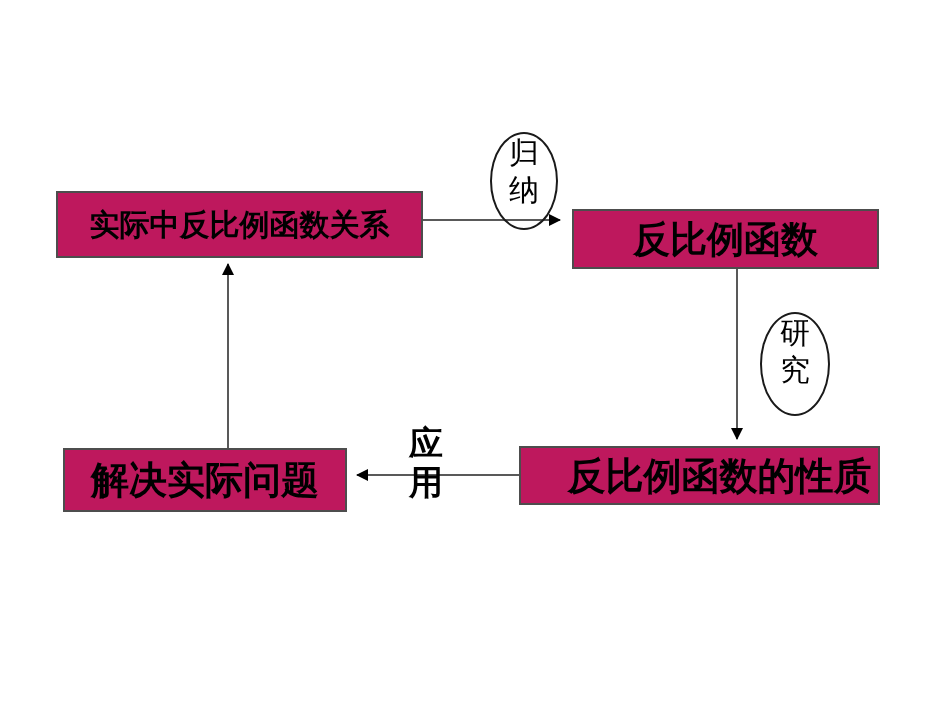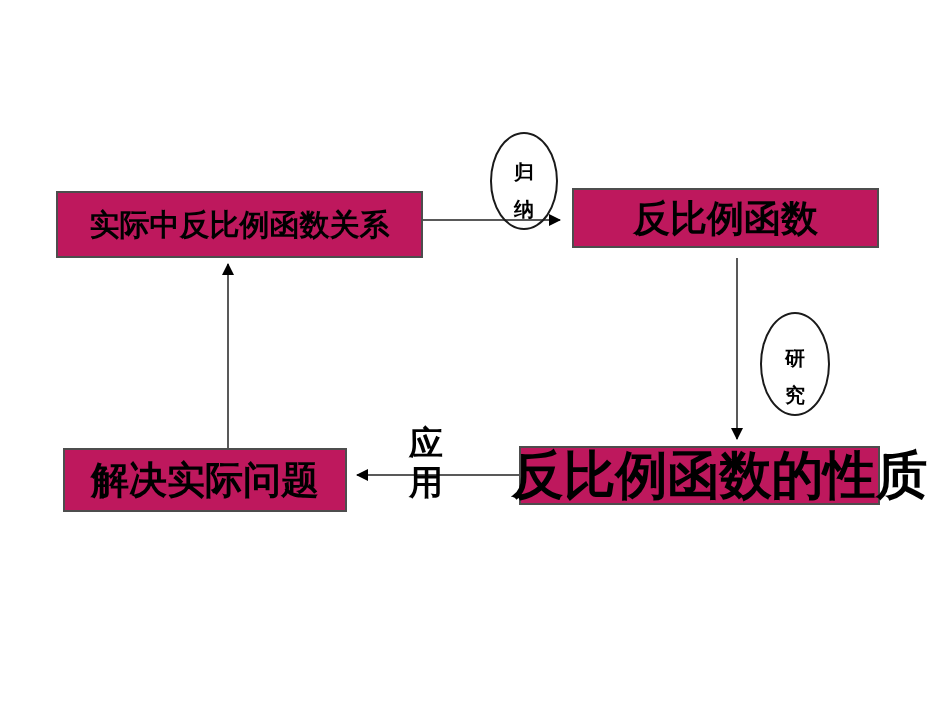--- a/index.html
+++ b/index.html
@@ -33,44 +33,44 @@
     justify-content: center;
     font-weight: bold;
     white-space: nowrap;
     line-height: 1;
   }
   .node-real-world {
     left: 56px; top: 191px; width: 367px; height: 67px;
     font-size: 30px;
   }
   .node-inverse-function {
-    left: 572px; top: 188px; width: 307px; height: 60px;
+    left: 572px; top: 209px; width: 307px; height: 60px;
     font-size: 37px;
   }
   .node-properties {
     left: 519px; top: 446px; width: 361px; height: 59px;
-    font-size: 52px;
+    font-size: 38px;
     padding-left: 40px;
   }
   .node-solve {
     left: 63px; top: 448px; width: 284px; height: 64px;
     font-size: 38px;
   }
   .oval {
     position: absolute;
     box-sizing: border-box;
     border: 2px solid #1a1a1a;
     border-radius: 50%;
     background: transparent;
     display: flex;
-    align-items: flex-end;
+    align-items: flex-start;
     justify-content: center;
     text-align: center;
-    font-weight: bold;
-    font-size: 20px;
+    font-weight: normal;
+    font-size: 30px;
     line-height: 37px;
   }
   .oval-induce {
     left: 490px; top: 132px; width: 68px; height: 98px;
   }
   .oval-research {
     left: 760px; top: 312px; width: 70px; height: 104px;
   }
   .oval-text {
     width: 34px;

